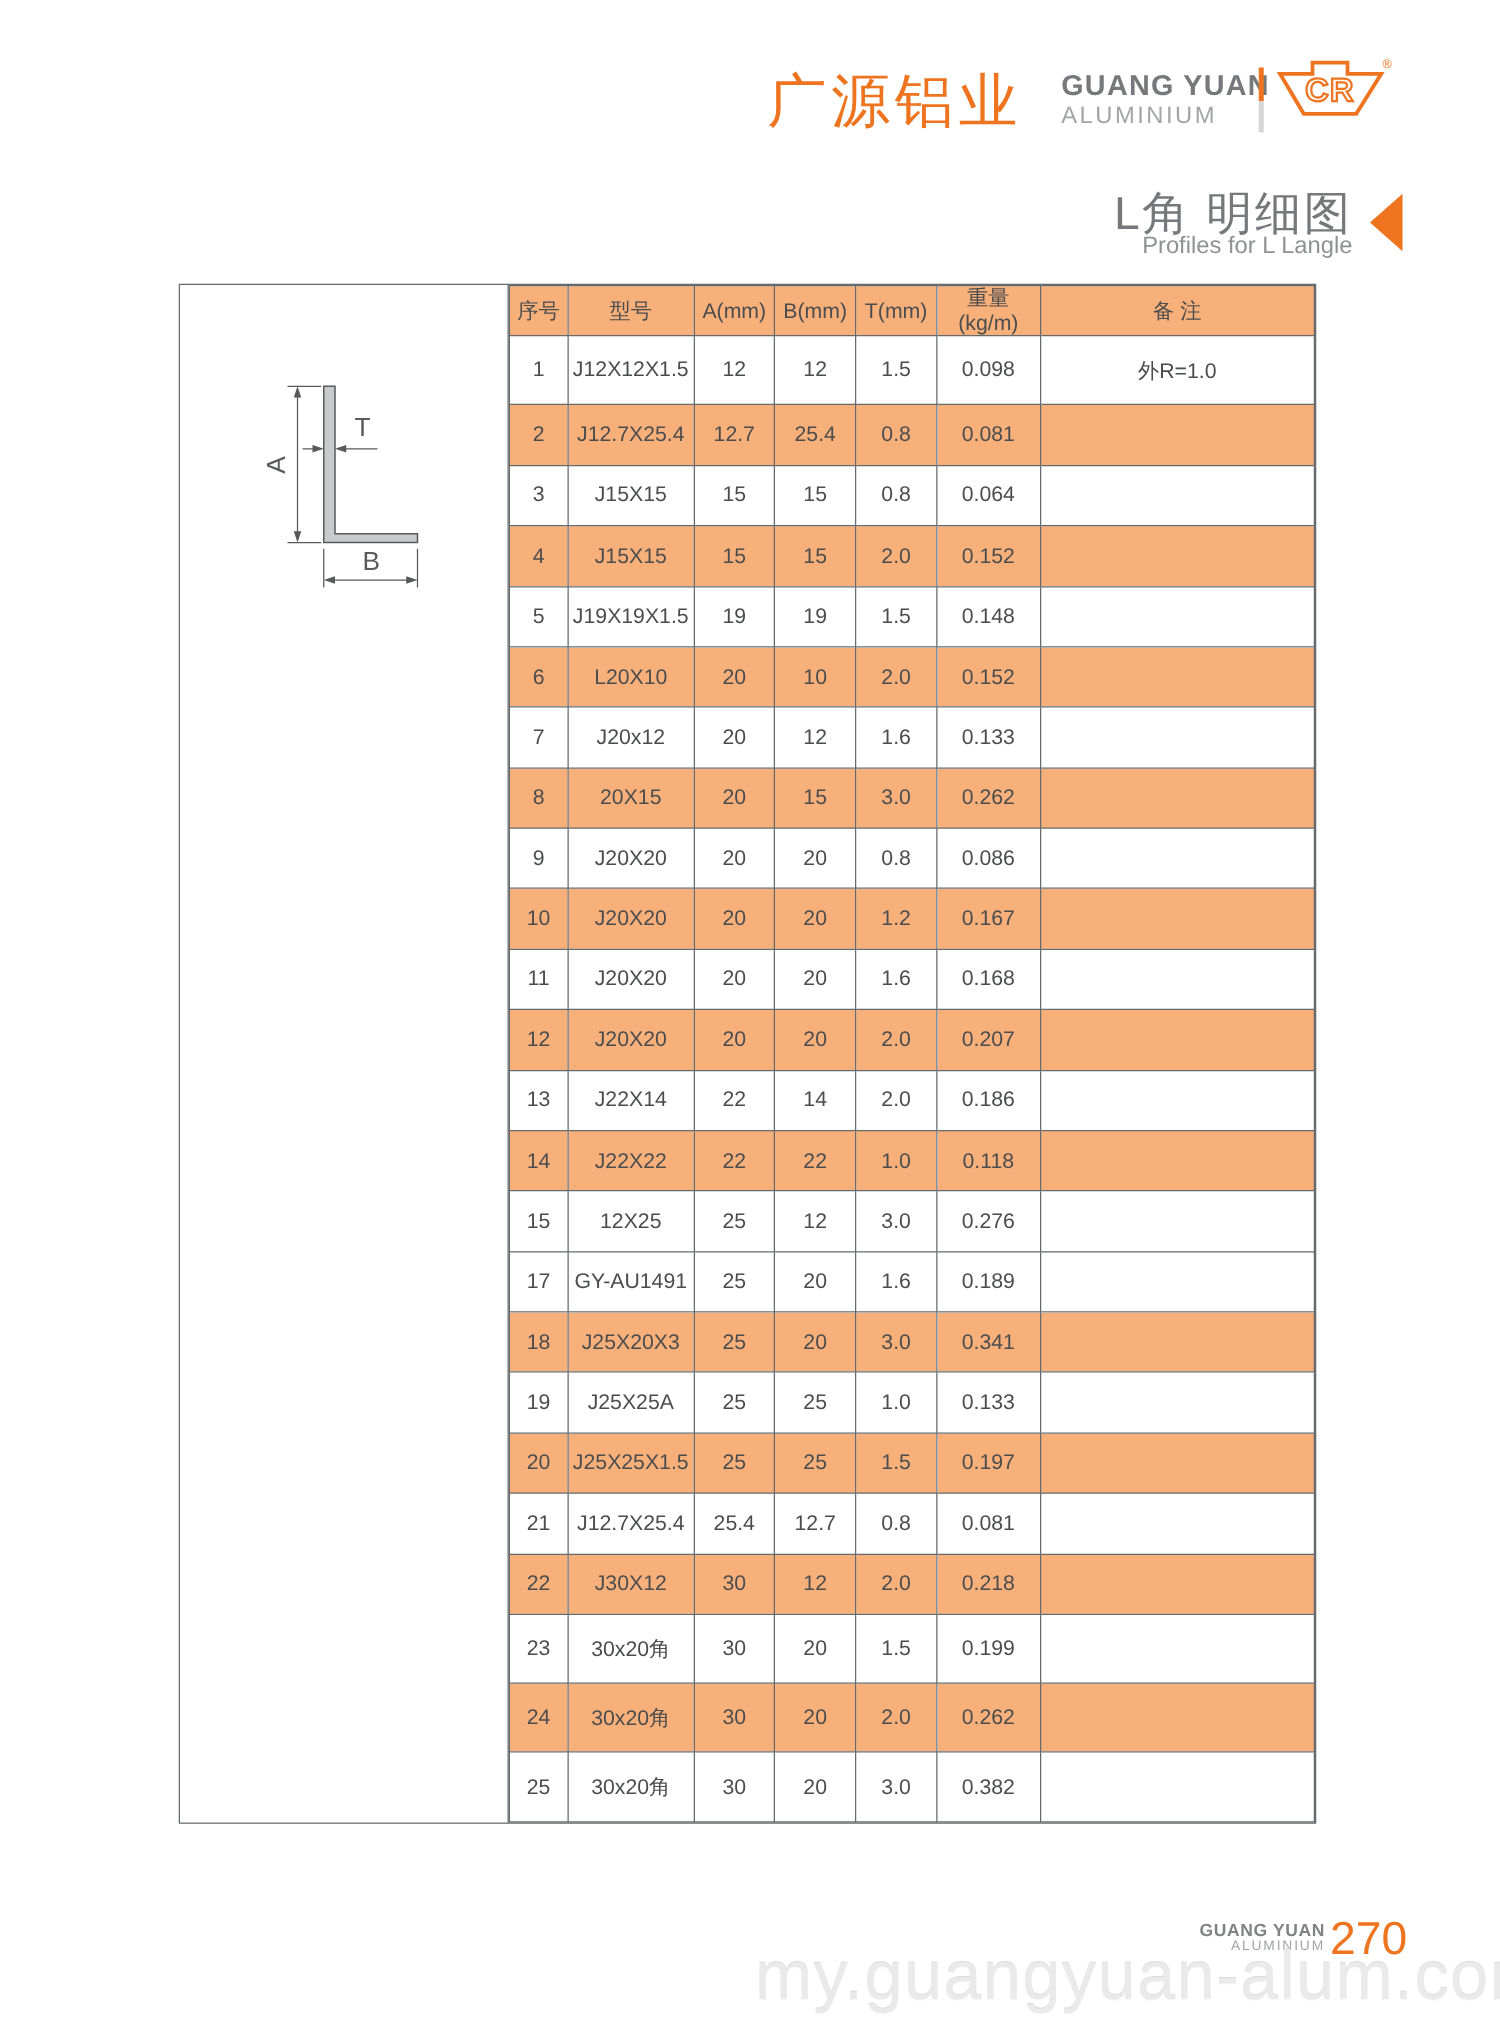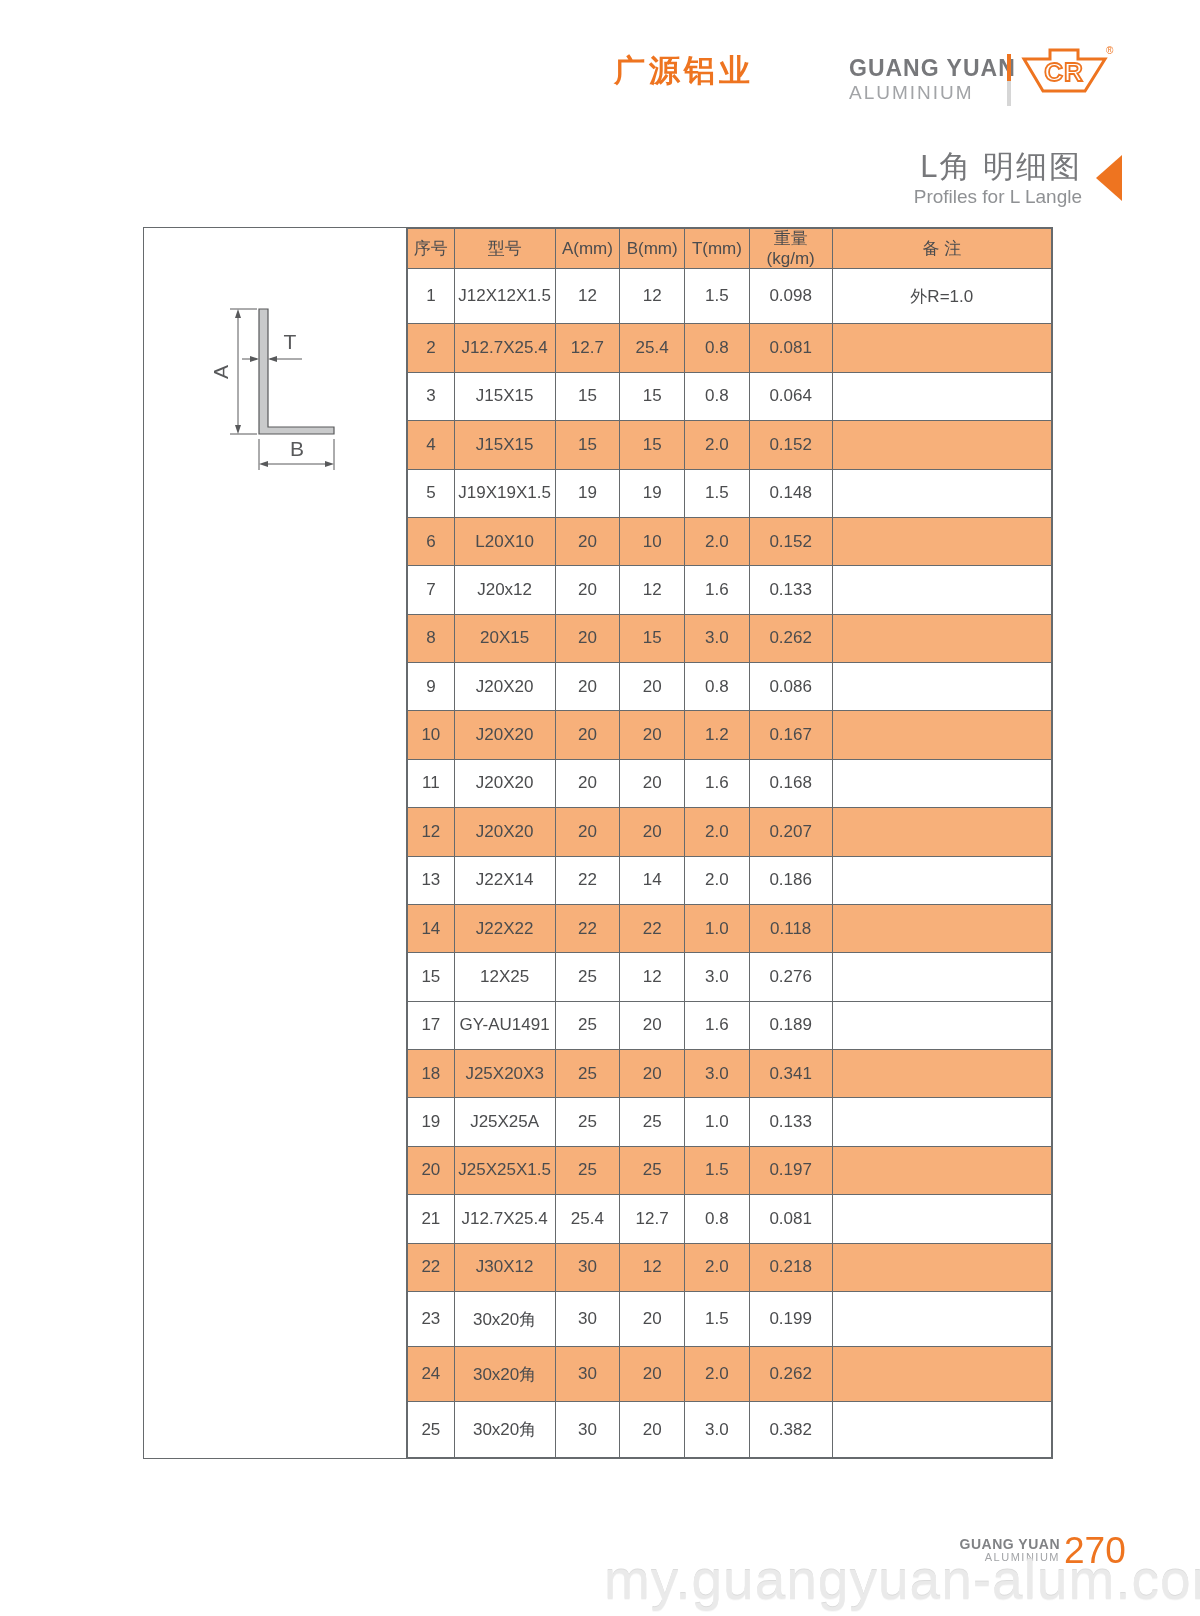--- a/index.html
+++ b/index.html
@@ -8,30 +8,30 @@
     --grid:#666a6d;
     --ink:#4b4c4e;
     --gray-text:#77787b;
   }
   html,body{margin:0;padding:0;background:#fff;}
   .page{
     position:relative;width:1200px;height:1616px;background:#fff;overflow:hidden;
     font-family:"Liberation Sans", sans-serif;
   }
   
-  .logo-cn{position:absolute;left:614px;top:50px;font-size:31px;font-weight:bold;
+  .logo-cn{position:absolute;left:614px;top:50px;font-size:47px;font-weight:normal;
     color:var(--accent);letter-spacing:4px;white-space:nowrap;}
   .logo-en{position:absolute;left:849px;top:57px;line-height:1;}
   .logo-en .l1{font-size:23px;font-weight:bold;color:var(--gray-text);letter-spacing:1px;}
   .logo-en .l2{font-size:19px;color:#a2a4a7;letter-spacing:2px;margin-top:3px;}
   .brand-divider{position:absolute;left:1007px;top:54px;width:4px;height:52px;
     background:linear-gradient(180deg,var(--accent) 0 52%,#d6d6d6 52% 100%);}
   .cr-logo{position:absolute;left:1020px;top:44px;}
   
-  .title-cn{position:absolute;right:118px;top:146px;font-size:31px;color:var(--gray-text);
+  .title-cn{position:absolute;right:118px;top:146px;font-size:37px;color:var(--gray-text);
     letter-spacing:2px;white-space:nowrap;}
   .title-en{position:absolute;right:118px;top:186px;font-size:19px;color:#8f9194;}
   .title-arrow{position:absolute;left:1096px;top:155px;width:0;height:0;
     border-right:26px solid var(--accent);border-top:23px solid transparent;
     border-bottom:23px solid transparent;}
   
   .content{position:absolute;left:143px;top:227px;width:910px;height:1232px;
     border:1px solid var(--grid);box-sizing:border-box;display:flex;}
   .diagram-cell{width:263px;border-right:1px solid var(--grid);box-sizing:border-box;
     position:relative;flex:none;}

